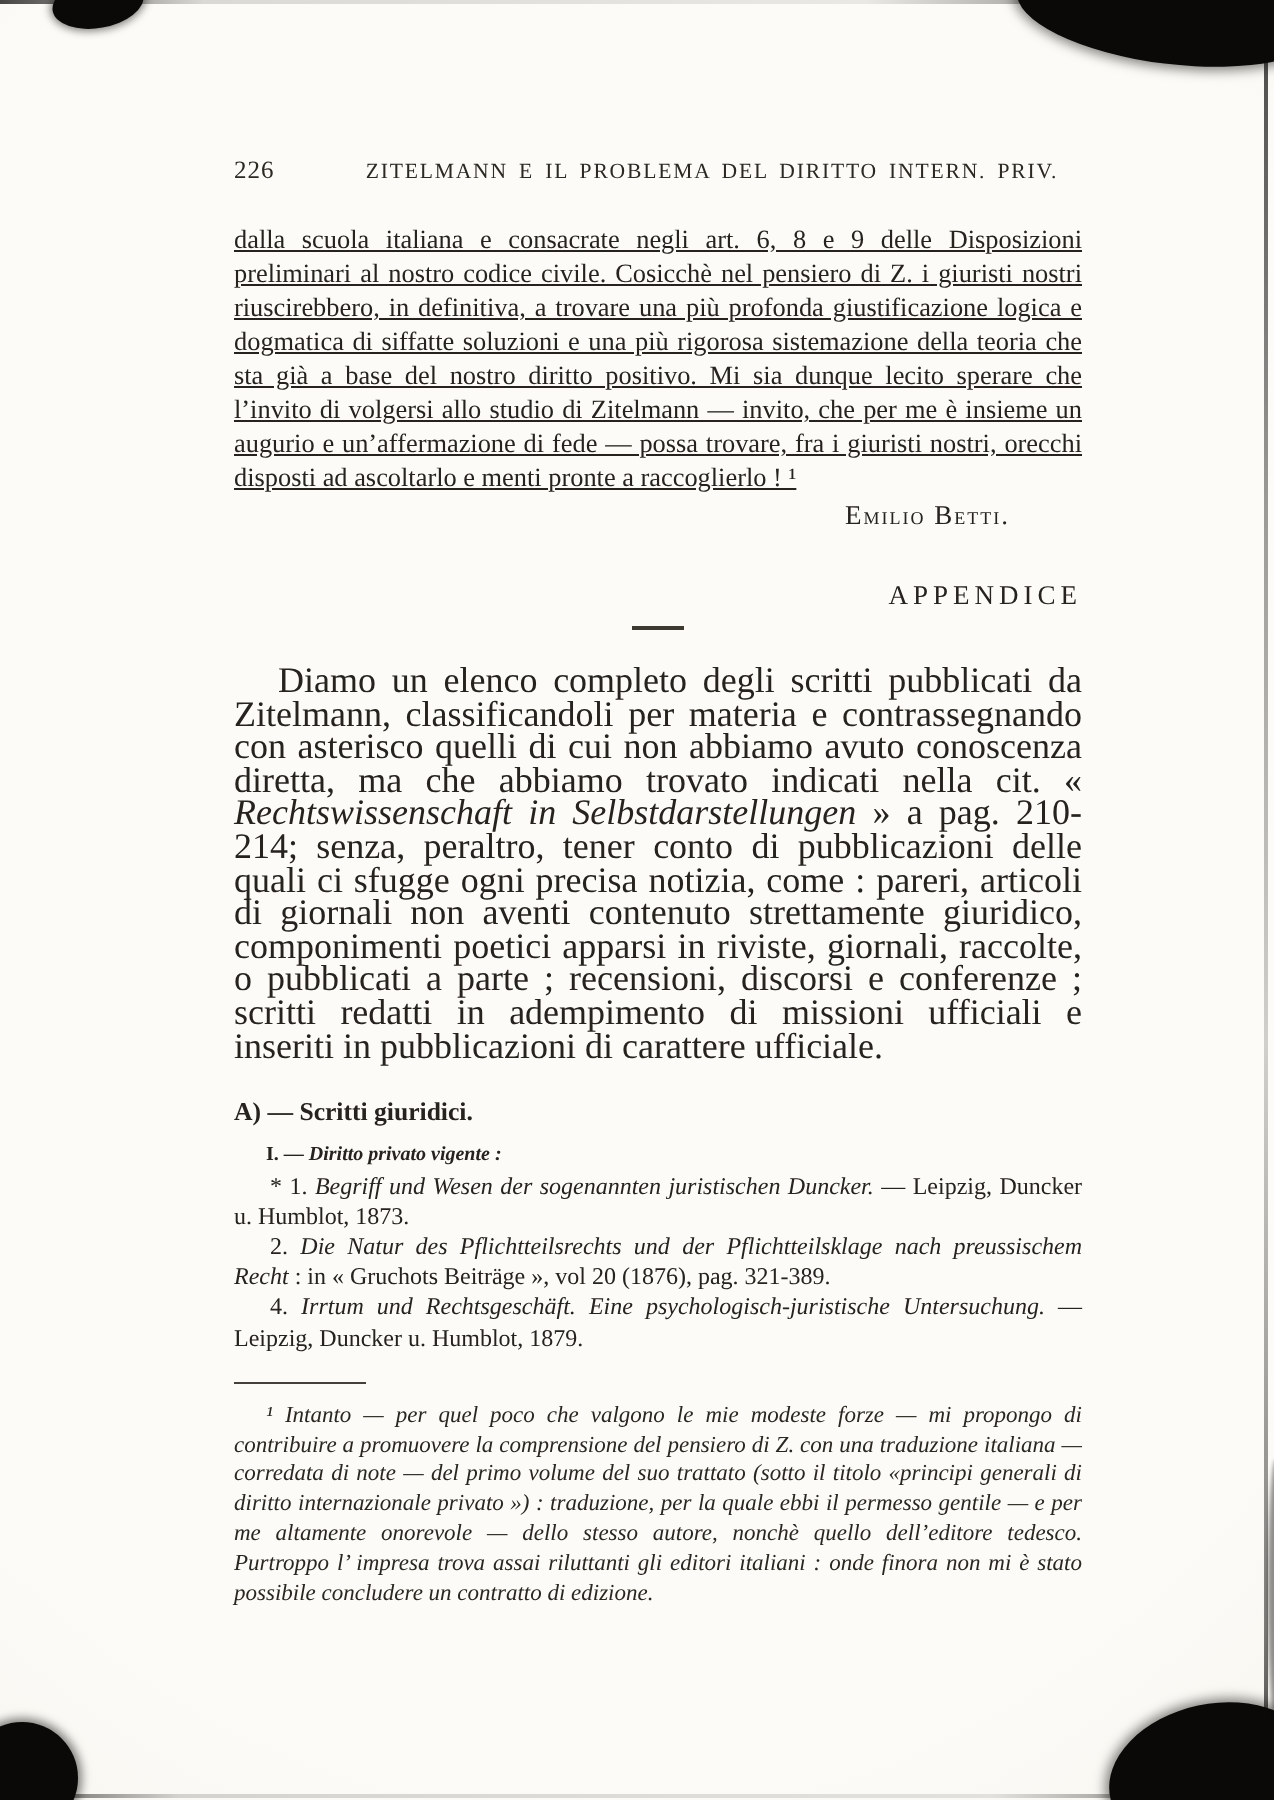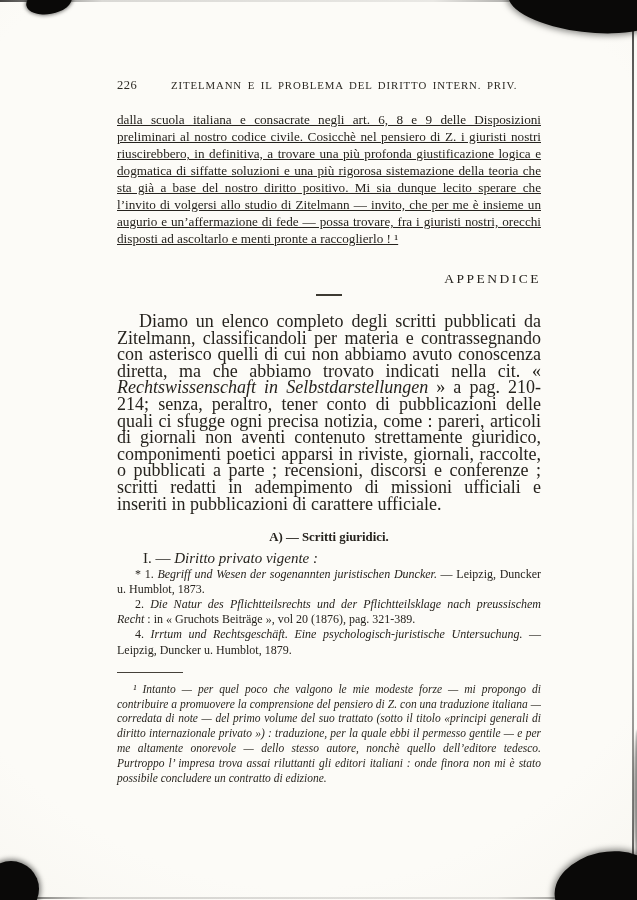--- a/index.html
+++ b/index.html
@@ -32,34 +32,34 @@
                        transform:rotate(-12deg); box-shadow:0 0 6px 2px rgba(10,9,8,.5); }
   .mark-right-low    { bottom:40px; right:-5px; width:8px; height:130px; border-radius:50%;
                        opacity:.45; filter:blur(1px); }
 
   
   .text-col { position:absolute; left:117px; top:0; width:424px; }
 
   .running-head { display:flex; align-items:baseline; padding-top:78px;
                   font-size:11.5px; color:#2c2923; }
   .page-number  { width:54px; font-size:12.5px; letter-spacing:.5px; }
-  .running-title{ flex:1; font-size:10.8px; letter-spacing:.9px; word-spacing:2px; }
+  .running-title{ flex:1; text-align:center; font-size:10.8px; letter-spacing:.9px; word-spacing:2px; }
 
   .body-par { margin:18px 0 0 0; font-size:13.2px; line-height:17px; text-align:justify;text-decoration:underline; }
   .signature { margin:3px 36px 0 0; text-align:right; font-size:13.5px;
                font-variant:small-caps; letter-spacing:1px; }
 
   .appendix-title { margin:24px 0 0 0; text-align:right; font-weight:normal;
                     font-size:13.5px; letter-spacing:2.5px; }
   .heading-rule { width:26px; height:2px; background:#3d3a32; margin:7px auto 0 auto; }
 
   .intro { margin-top:17px; font-size:18px; line-height:16.6px; text-align:justify; text-indent:22px; }
 
-  .section-heading { margin:10px 0 0 0; text-align:center; font-size:12.8px; font-weight:bold; }
-  .subsection { margin:6px 0 0 26px; font-size:15px; line-height:15.5px; }
+  .section-heading { margin:10px 0 0 0; text-align:left; font-size:12.8px; font-weight:bold; }
+  .subsection { margin:6px 0 0 16px; font-size:10px; line-height:15.5px;font-weight:bold; }
 
   .bib-entry { margin:0; font-size:12px; line-height:15.2px; text-align:justify; text-indent:18px; }
 
   .footnote-rule { margin-top:14px; width:66px; height:1px; background:#45413a; }
   .footnote { margin:9px 0 0 0; font-size:11.5px; line-height:14.8px; text-align:justify; text-indent:16px; color:#2a2username;
               color:#2a2721;font-style:italic; }
 </style>
 </head>
 <body>
 
@@ -76,20 +76,21 @@
 
   <div class="text-col">
 
     <header class="running-head">
       <span class="page-number">226</span>
       <span class="running-title">ZITELMANN E IL PROBLEMA DEL DIRITTO INTERN. PRIV.</span>
     </header>
 
     <p class="body-par">dalla scuola italiana e consacrate negli art. 6, 8 e 9 delle Disposizioni preliminari al nostro codice civile. Cosicchè nel pensiero di Z. i giuristi nostri riuscirebbero, in definitiva, a trovare una più profonda giustificazione logica e dogmatica di siffatte soluzioni e una più rigorosa sistemazione della teoria che sta già a base del nostro diritto positivo. Mi sia dunque lecito sperare che l’invito di volgersi allo studio di Zitelmann — invito, che per me è insieme un augurio e un’affermazione di fede — possa trovare, fra i giuristi nostri, orecchi disposti ad ascoltarlo e menti pronte a raccoglierlo ! ¹</p>
 
+    <p class="signature">Emilio Betti.</p>
 
     <h2 class="appendix-title">APPENDICE</h2>
     <div class="heading-rule"></div>
 
     <p class="intro"><span>Diamo un elenco completo degli scritti pubblicati da Zitelmann, classificandoli per materia e contrassegnando con asterisco quelli di cui non abbiamo avuto conoscenza diretta, ma che abbiamo trovato indicati nella cit. « </span><i>Rechtswissenschaft in Selbstdarstellungen</i><span> » a pag. 210-214; senza, peraltro, tener conto di pubblicazioni delle quali ci sfugge ogni precisa notizia, come : pareri, articoli di giornali non aventi contenuto strettamente giuridico, componimenti poetici apparsi in riviste, giornali, raccolte, o pubblicati a parte ; recensioni, discorsi e conferenze ; scritti redatti in adempimento di missioni ufficiali e inseriti in pubblicazioni di carattere ufficiale.</span></p>
 
     <h3 class="section-heading">A) — Scritti giuridici.</h3>
 
     <p class="subsection"><span>I. — </span><i>Diritto privato vigente :</i></p>
 

